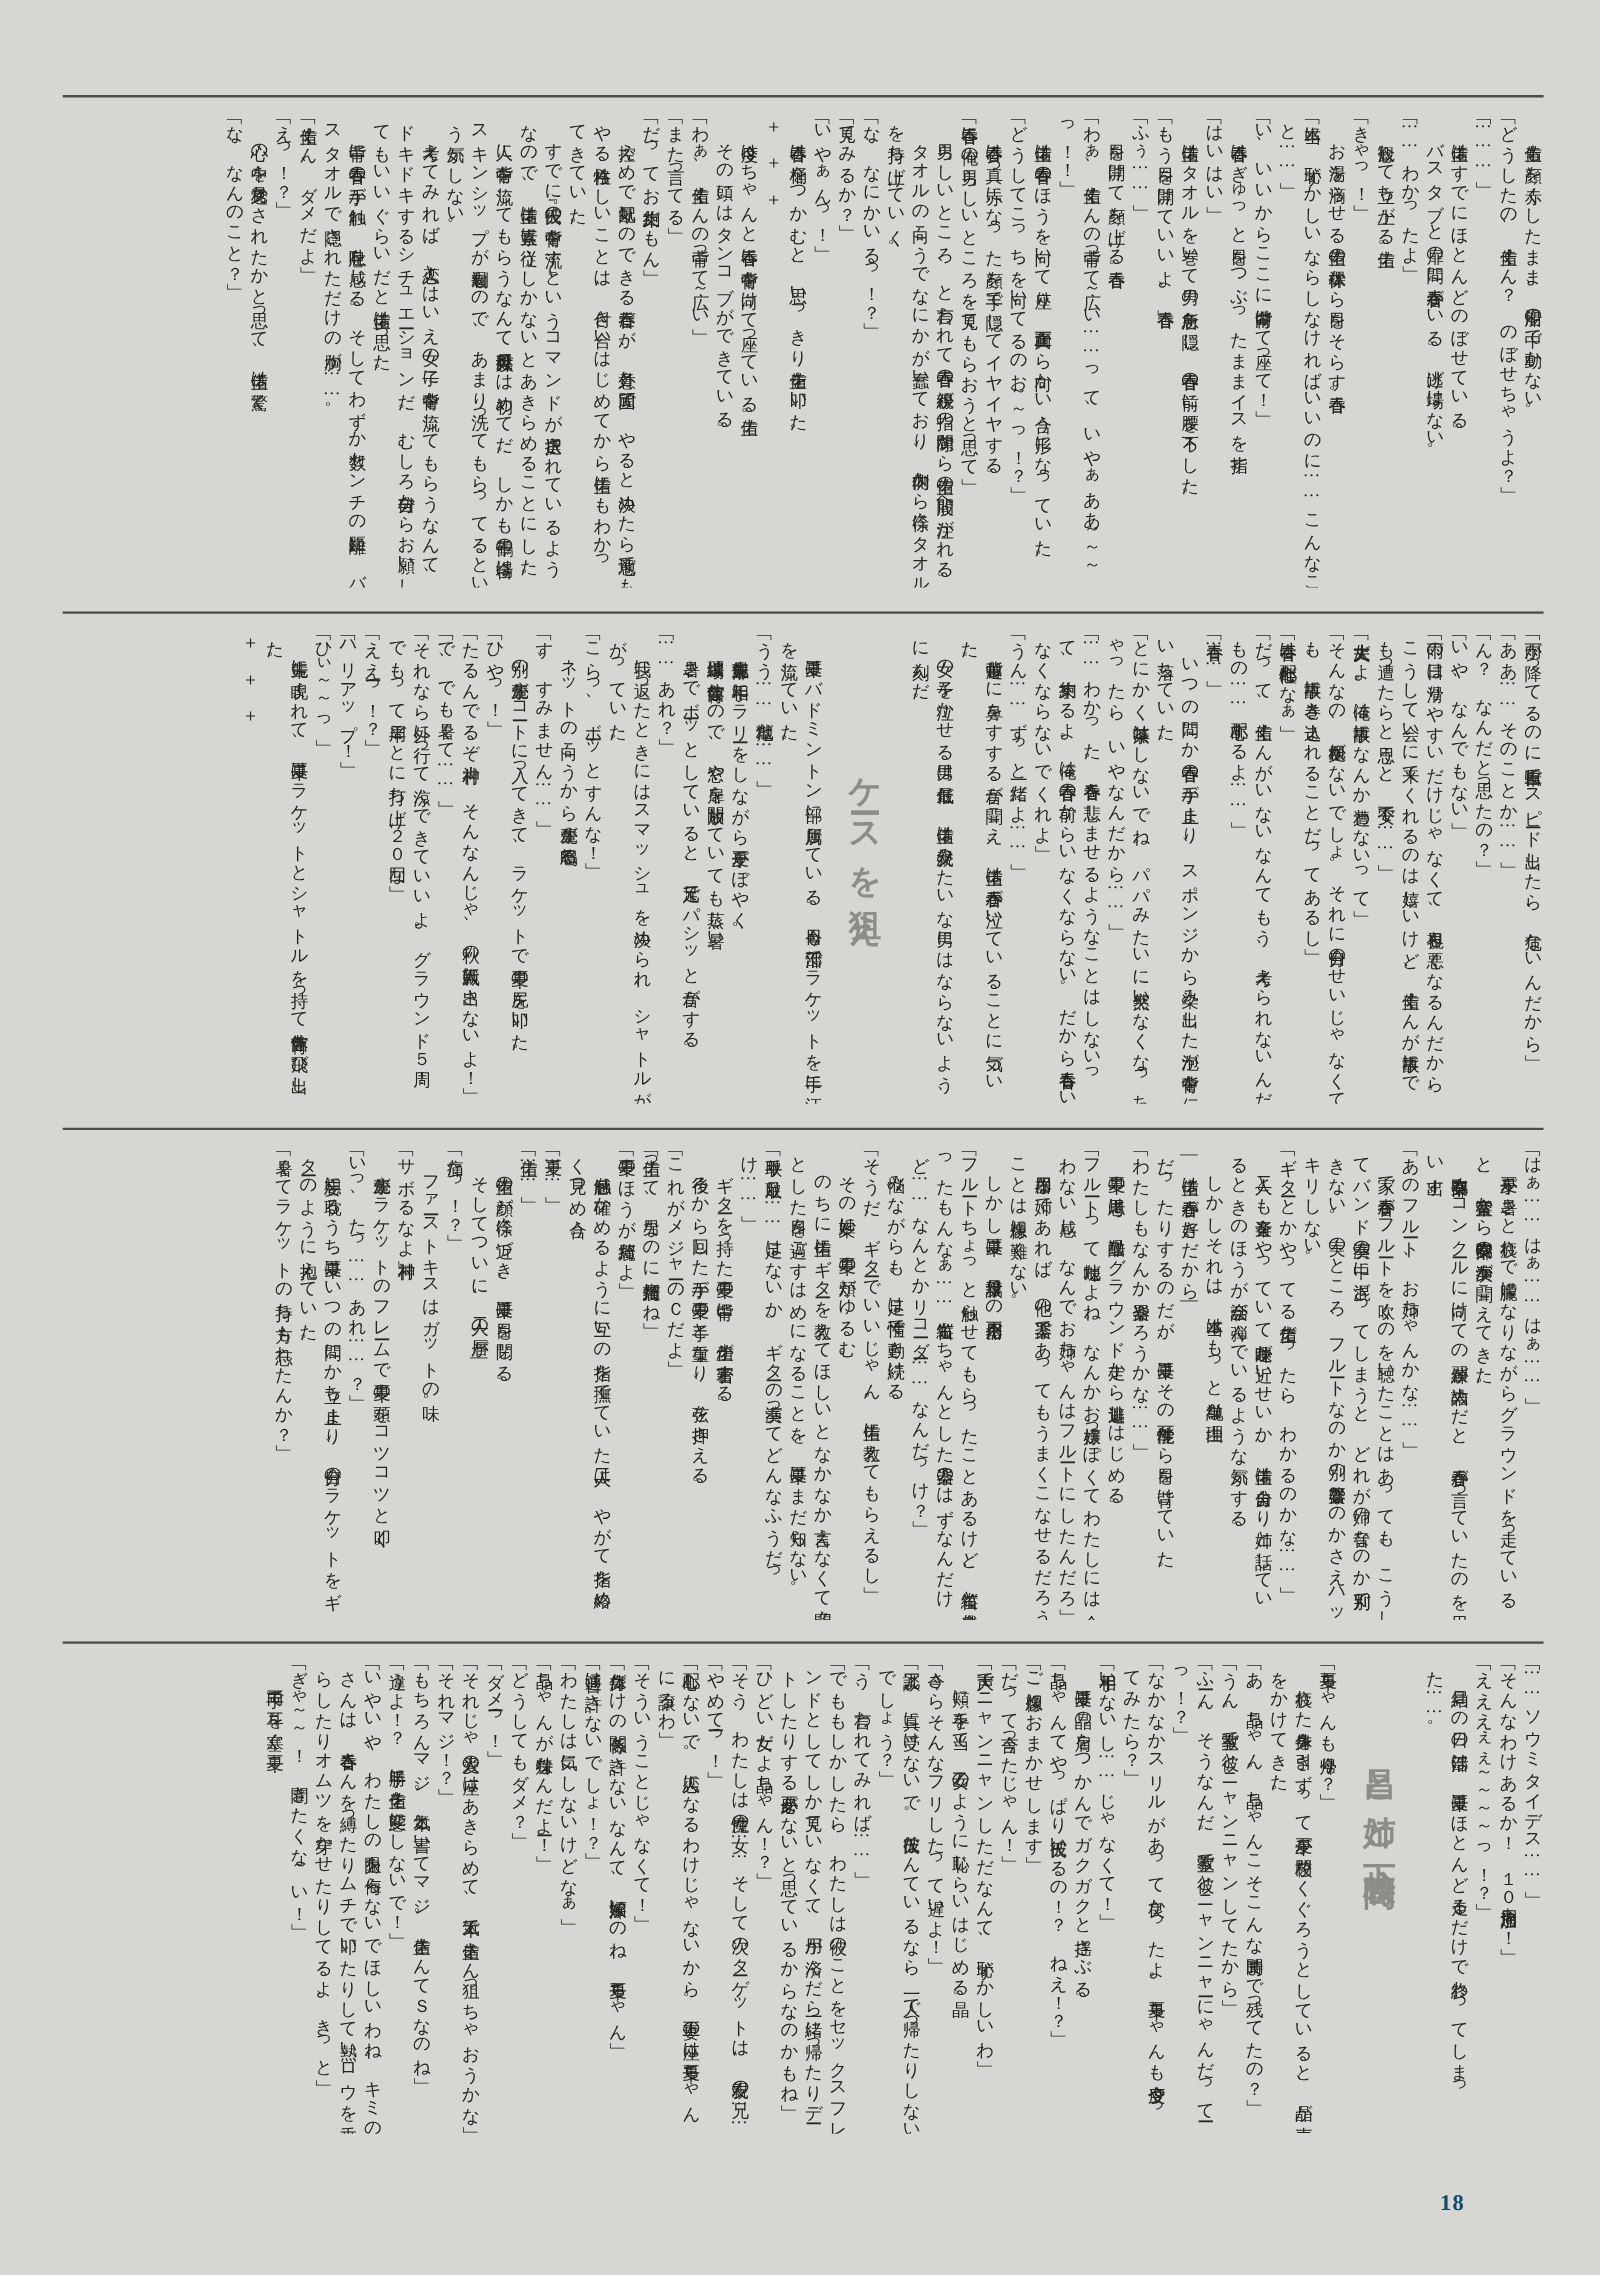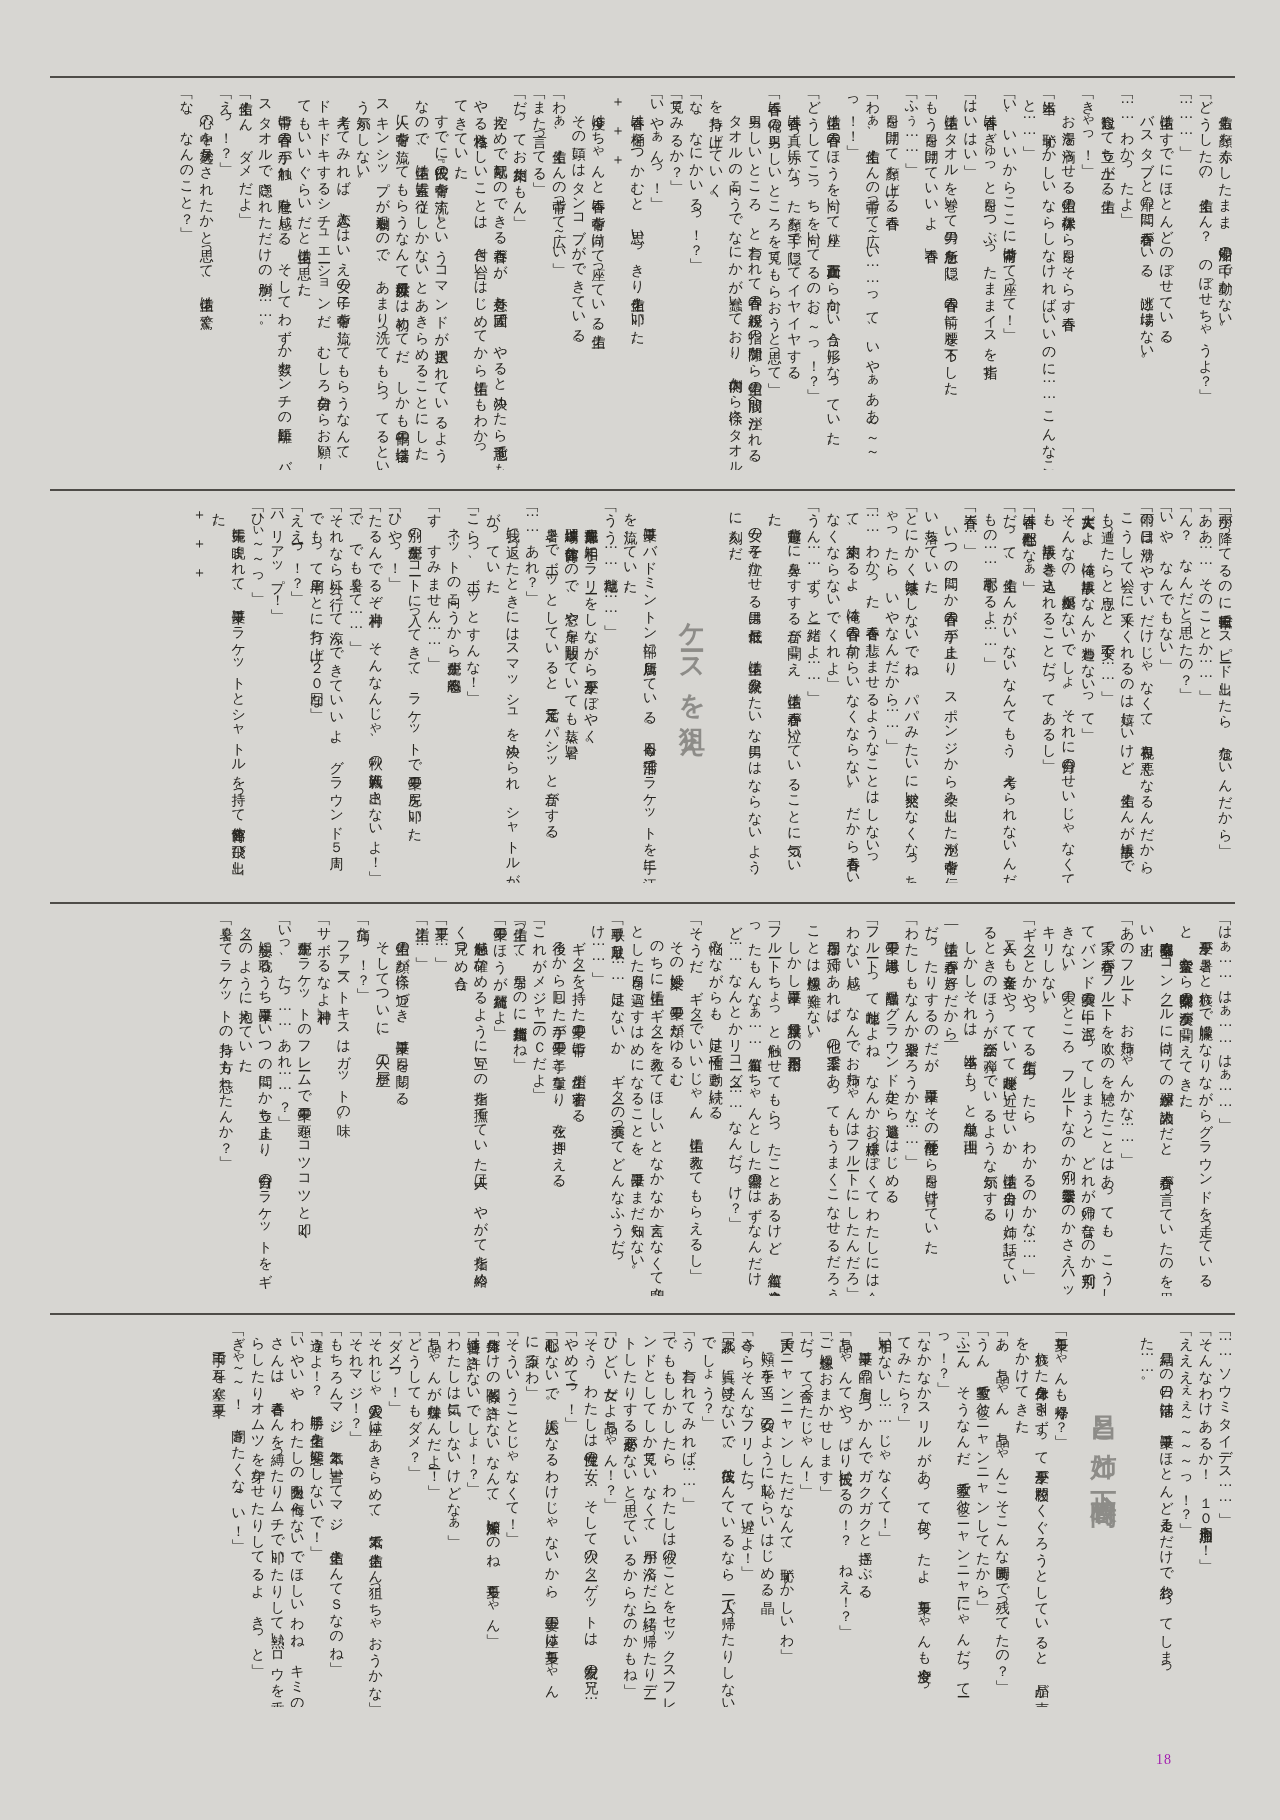--- a/index.html
+++ b/index.html
@@ -31,21 +31,21 @@
     letter-spacing:4px;color:#8d8c88;
   }
   .title-offset-a{padding-top:100px;}
   .title-offset-b{padding-top:68px;}
   #band1{top:76px;}
   #band2{top:489px;}
   #band3{top:902px;}
   #band4{top:1313px;}
   .page-number{
     position:absolute;right:108px;top:1752px;
-    font-size:14px;color:#a21caf;letter-spacing:1px;
+    font-size:18px;color:#0c4a6e;letter-spacing:1px;font-weight:bold;
   }
 </style>
 </head>
 <body>
 
 <div class="page">
 
   <section class="band" id="band1">
     <div class="rule"></div>
     <div class="vtext">

